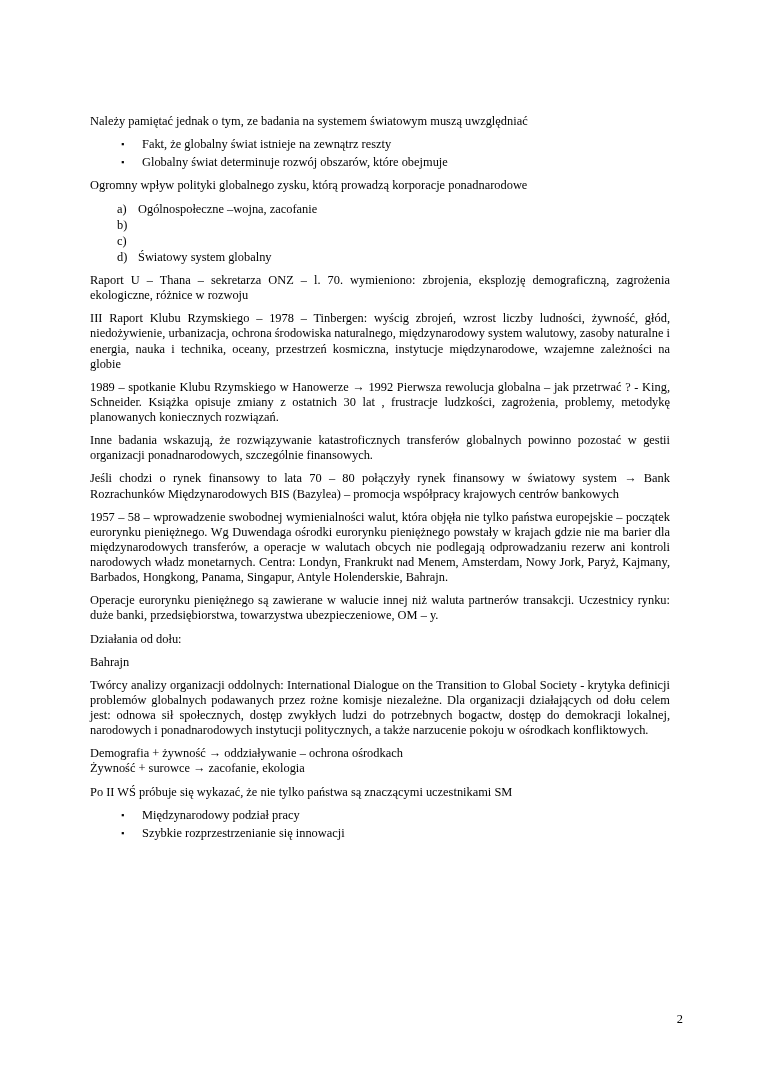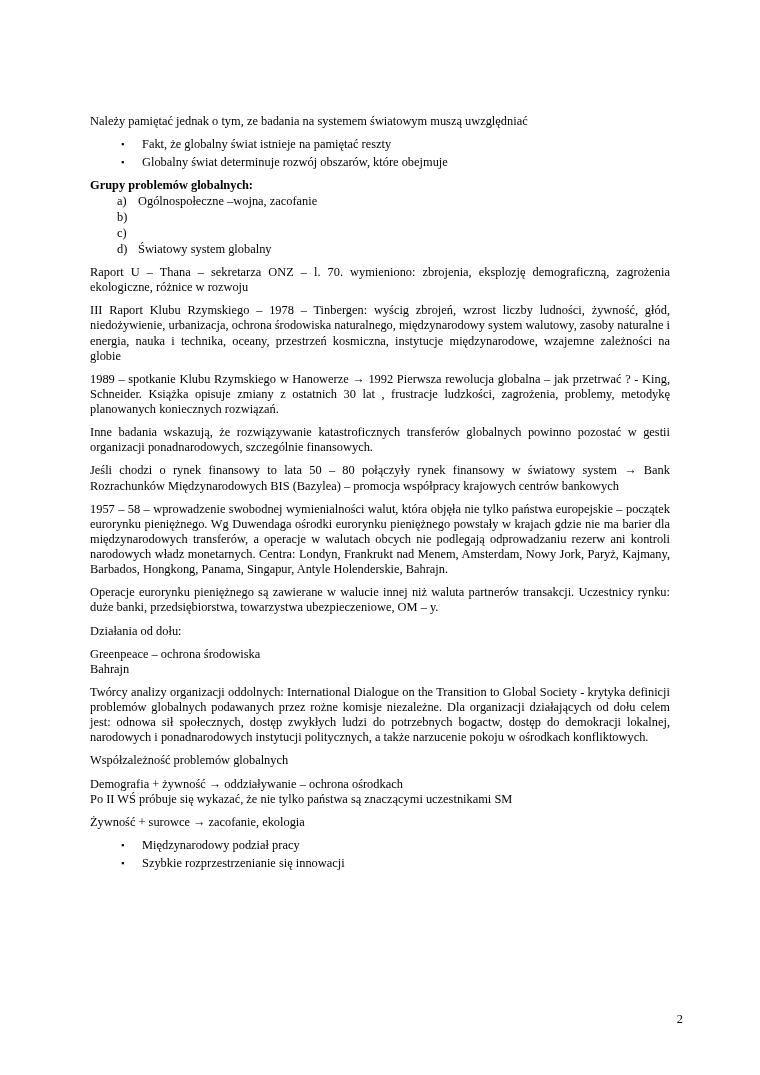--- a/index.html
+++ b/index.html
@@ -71,30 +71,30 @@
 <body>
 
 <div class="page">
   <div class="content">
 
     <p class="single">Należy pamiętać jednak o tym, ze badania na systemem światowym muszą uwzględniać</p>
 
     <ul class="marked-list inner-bullets">
       <li>
         <span class="marker square">▪</span>
-        <span>Fakt, że globalny świat istnieje na pamiętać reszty</span>
+        <span>Fakt, że globalny świat istnieje na zewnątrz reszty</span>
       </li>
       <li>
         <span class="marker square">▪</span>
         <span>Globalny świat determinuje rozwój obszarów, które obejmuje</span>
       </li>
     </ul>
 
+    <p class="single sp-28">Ogromny wpływ polityki globalnego zysku, którą prowadzą korporacje ponadnarodowe</p>
 
-    <p class="single bold mb0">Grupy problemów globalnych:</p>
 
     <ul class="marked-list lettered sp-8">
       <li>
         <span class="marker">a)</span>
         <span>Ogólnospołeczne –wojna, zacofanie</span>
       </li>
       <li>
         <span class="marker">b)</span>
       </li>
       <li>
@@ -107,39 +107,37 @@
     </ul>
 
     <p class="sp-8">Raport U – Thana – sekretarza ONZ – l. 70. wymieniono: zbrojenia, eksplozję demograficzną, zagrożenia ekologiczne, różnice w rozwoju</p>
 
     <p>III Raport Klubu Rzymskiego – 1978 – Tinbergen: wyścig zbrojeń, wzrost liczby ludności, żywność, głód, niedożywienie, urbanizacja, ochrona środowiska naturalnego, międzynarodowy system walutowy, zasoby naturalne i energia, nauka i technika, oceany, przestrzeń kosmiczna, instytucje międzynarodowe, wzajemne zależności na globie</p>
 
     <p>1989 – spotkanie Klubu Rzymskiego w Hanowerze → 1992 Pierwsza rewolucja globalna – jak przetrwać ?  - King, Schneider. Książka opisuje zmiany z ostatnich 30 lat , frustracje ludzkości, zagrożenia, problemy, metodykę planowanych koniecznych rozwiązań.</p>
 
     <p>Inne badania wskazują, że rozwiązywanie katastroficznych transferów globalnych powinno pozostać w gestii organizacji ponadnarodowych, szczególnie finansowych.</p>
 
-    <p>Jeśli chodzi o rynek finansowy to lata 50 – 80 połączyły rynek finansowy w światowy system → Bank Rozrachunków Międzynarodowych BIS (Bazylea) – promocja współpracy krajowych centrów bankowych</p>
+    <p>Jeśli chodzi o rynek finansowy to lata 70 – 80 połączyły rynek finansowy w światowy system → Bank Rozrachunków Międzynarodowych BIS (Bazylea) – promocja współpracy krajowych centrów bankowych</p>
 
     <p>1957 – 58 – wprowadzenie swobodnej wymienialności walut, która objęła nie tylko państwa europejskie – początek eurorynku pieniężnego. Wg Duwendaga ośrodki eurorynku pieniężnego powstały w krajach gdzie nie ma barier dla międzynarodowych transferów, a operacje w walutach obcych nie podlegają odprowadzaniu rezerw ani kontroli narodowych władz monetarnych. Centra: Londyn, Frankrukt nad Menem, Amsterdam, Nowy Jork, Paryż, Kajmany, Barbados, Hongkong, Panama, Singapur, Antyle Holenderskie, Bahrajn.</p>
 
     <p>Operacje eurorynku pieniężnego są zawierane w walucie innej niż waluta partnerów transakcji. Uczestnicy rynku: duże banki, przedsiębiorstwa, towarzystwa ubezpieczeniowe, OM – y.</p>
 
     <p class="single">Działania od dołu:</p>
 
-    <p class="single mb0">Greenpeace – ochrona środowiska</p>
     <p class="single">Bahrajn</p>
 
     <p class="sp-14">Twórcy analizy organizacji oddolnych: International Dialogue on the Transition to Global Society  - krytyka definicji problemów globalnych podawanych przez rożne komisje niezależne.  Dla organizacji działających od dołu celem jest: odnowa sił społecznych, dostęp zwykłych ludzi do potrzebnych bogactw, dostęp do demokracji lokalnej, narodowych i ponadnarodowych instytucji politycznych, a także narzucenie pokoju w ośrodkach konfliktowych.</p>
 
-    <p class="single sp-8">Współzależność problemów globalnych</p>
 
     <p class="single mb0">Demografia + żywność → oddziaływanie – ochrona ośrodkach</p>
+    <p class="single">Żywność + surowce → zacofanie, ekologia</p>
+
     <p class="single sp-30">Po II WŚ próbuje się wykazać, że nie tylko państwa są znaczącymi uczestnikami SM</p>
-
-    <p class="single">Żywność + surowce → zacofanie, ekologia</p>
 
 
     <ul class="marked-list inner-bullets">
       <li>
         <span class="marker square">▪</span>
         <span>Międzynarodowy podział pracy</span>
       </li>
       <li>
         <span class="marker square">▪</span>
         <span>Szybkie rozprzestrzenianie się innowacji</span>

